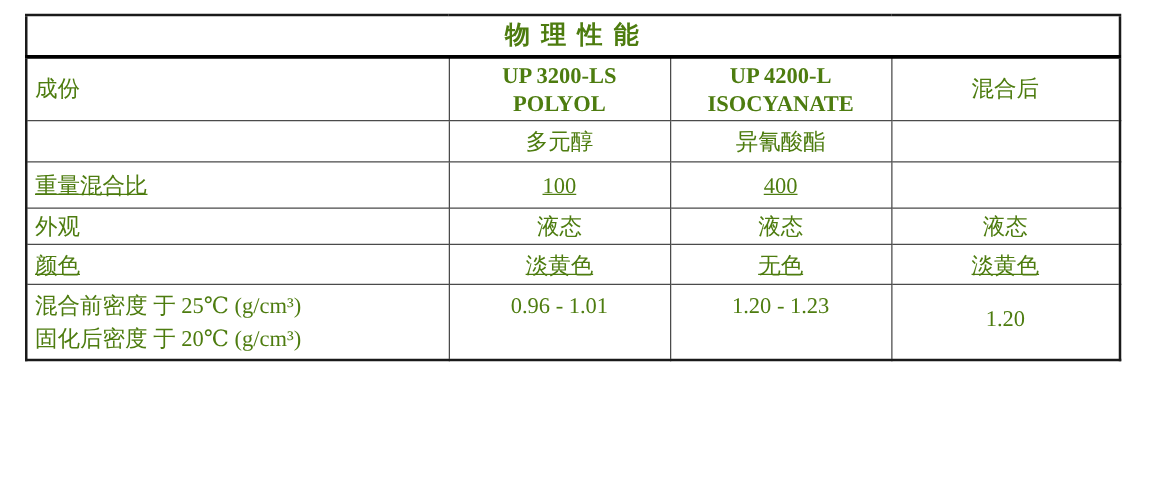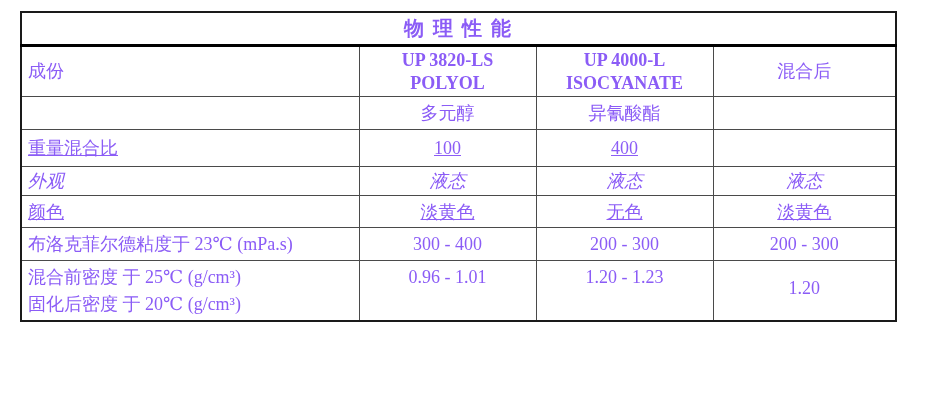--- a/index.html
+++ b/index.html
@@ -2,21 +2,21 @@
 <html><head>
 <meta charset="utf-8">
 <style>
   html, body { margin: 0; padding: 0; }
   .page {
     position: relative;
     width: 925px;
     height: 401px;
     background: #ffffff;
     font-family: "Liberation Serif", "DejaVu Serif", serif;
-    color: #8b5cf6;
+    color: #4d7c0f;
     overflow: hidden;
   }
   table.props {
     position: absolute;
     left: 20px;
     top: 11px;
     width: 875px;
     border-collapse: collapse;
     table-layout: fixed;
     border: 2px solid #1a1a1a;
@@ -42,21 +42,21 @@
   tr.header-row td.latin {
     font-weight: bold;
     text-align: center;
     font-size: 18px;
   }
   tr.header-row td.latin span { display: block; line-height: 1.25; }
   td.lab { text-align: left; padding-left: 9px; }
   td.val { text-align: center; }
   tr.r-subhdr  { height: 33px; font-family: Liberation Serif, serif; }
   tr.r-ratio   { height: 37px; text-decoration: underline; }
-  tr.r-appear  { height: 28px; font-style: italic; }
+  tr.r-appear  { height: 28px; }
   tr.r-color   { height: 32px; text-decoration: underline; }
   tr.r-visc    { height: 33px; }
   tr.r-density { height: 60px; }
   tr.r-density td.lab span { display: block; line-height: 1.5; }
   tr.r-density td.vtop { vertical-align: top; padding-top: 4px; }
   tr.r-density td.vbot { vertical-align: bottom; padding-bottom: 20px; }
   tr.r-worktime { height: 45px; }
   tr.r-worktime td.lab { line-height: 1.4; }
 </style>
 </head>
@@ -72,25 +72,25 @@
     </colgroup>
 
     <tbody>
         <tr class="title-row">
       <td colspan="4">物 理 性 能</td>
     </tr>
 
     <tr class="header-row">
       <td class="lab">成份</td>
       <td class="latin">
-        <span>UP 3820-LS</span>
+        <span>UP 3200-LS</span>
         <span>POLYOL</span>
       </td>
       <td class="latin">
-        <span>UP 4000-L</span>
+        <span>UP 4200-L</span>
         <span>ISOCYANATE</span>
       </td>
       <td class="val">混合后</td>
     </tr>
 
     <tr class="r-subhdr">
       <td class="lab"></td>
       <td class="val">多元醇</td>
       <td class="val">异氰酸酯</td>
       <td class="val"></td>
@@ -110,26 +110,20 @@
       <td class="val">液态</td>
     </tr>
 
     <tr class="r-color">
       <td class="lab">颜色</td>
       <td class="val">淡黄色</td>
       <td class="val">无色</td>
       <td class="val">淡黄色</td>
     </tr>
 
-    <tr class="r-visc">
-      <td class="lab">布洛克菲尔德粘度于 23℃ (mPa.s)</td>
-      <td class="val">300 - 400</td>
-      <td class="val">200 - 300</td>
-      <td class="val">200 - 300</td>
-    </tr>
 
     <tr class="r-density">
       <td class="lab">
         <span>混合前密度 于 25℃ (g/cm³)</span>
         <span>固化后密度 于 20℃ (g/cm³)</span>
       </td>
       <td class="val vtop">0.96 - 1.01</td>
       <td class="val vtop">1.20 - 1.23</td>
       <td class="val vbot">1.20</td>
     </tr>

